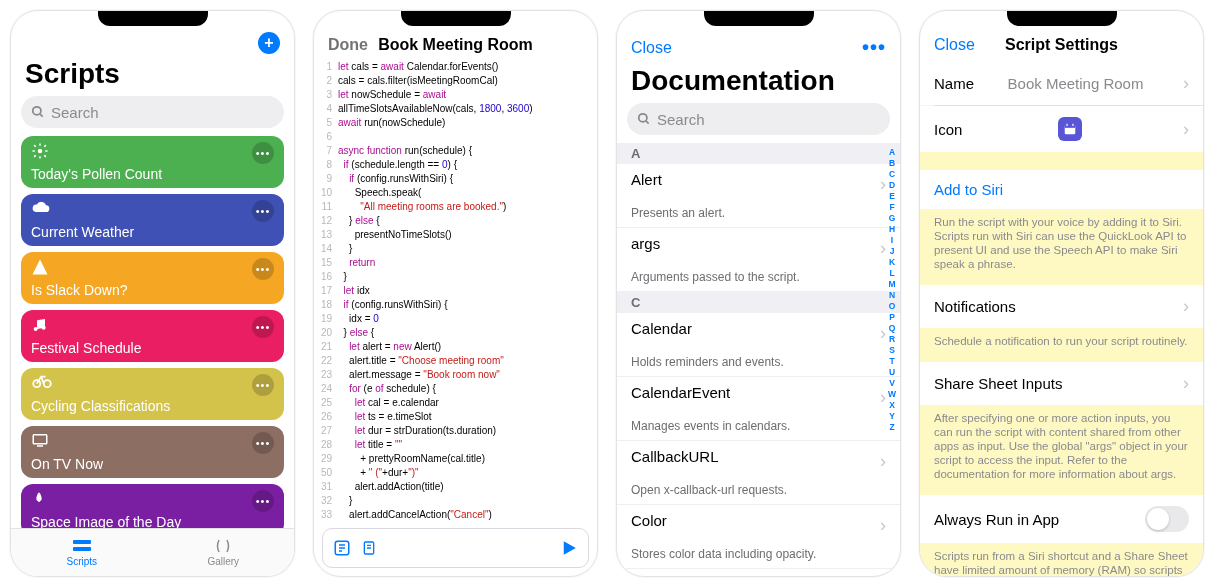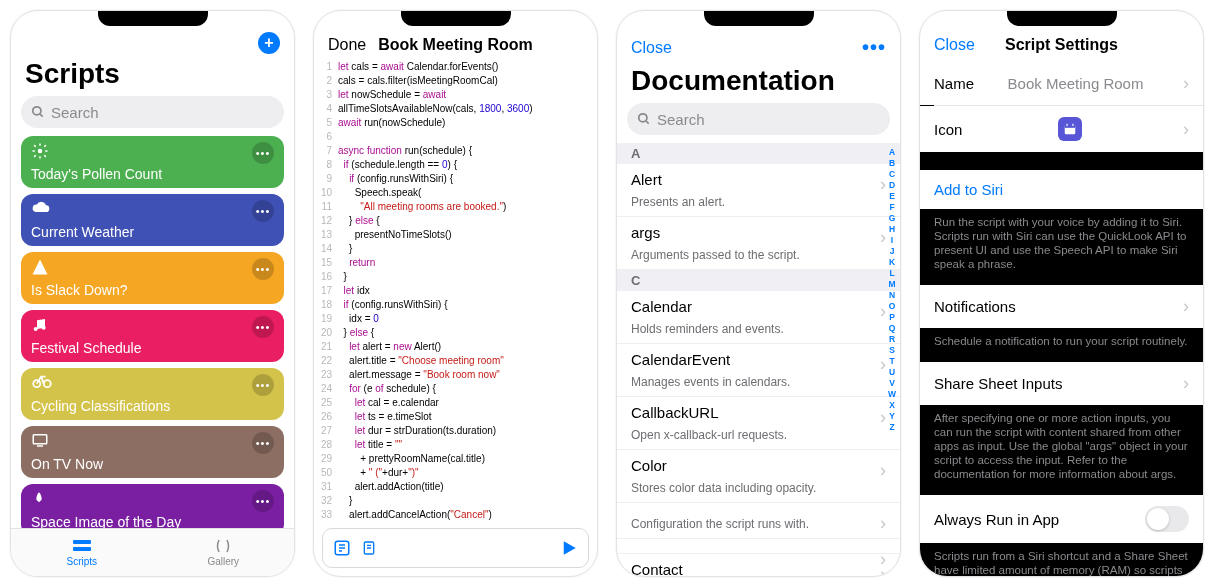--- a/index.html
+++ b/index.html
@@ -18,46 +18,46 @@
   .card .iconrow { display:flex; justify-content:space-between; align-items:flex-start;}
   .card .icon { width:18px; height:18px; }
   .card .more { width:22px;height:22px;background:rgba(0,0,0,0.18);border-radius:50%;display:flex;align-items:center;justify-content:center; font-size:11px; letter-spacing:1px;}
   .card .label { font-size:14px; font-weight:500;}
   .tabbar { height:48px; border-top:1px solid #e2e2e2; display:flex; background:#fafafa;}
   .tab { flex:1; display:flex; flex-direction:column; align-items:center; justify-content:center; font-size:10px; color:#8a8a8e;}
   .tab.active { color:#007aff;}
   .tab svg { margin-bottom:2px;}
   
   .s2-nav { display:flex; align-items:center; justify-content:center; position:relative; padding:10px 12px 6px; font-size:16px;}
-  .s2-nav .done { position:absolute; left:14px; color:#000000; font-weight:400;}
+  .s2-nav .done { position:absolute; left:14px; color:#737373; font-weight:700;}
   .s2-title { font-weight:600;}
   .code { flex:1; overflow:hidden; font-family: Menlo, Consolas, monospace; font-size:10px; line-height:14px; padding:0 4px;}
   .codeline { display:flex; white-space:pre;}
   .ln { width:20px; text-align:right; color:#b8b8b8; padding-right:6px; user-select:none; flex-shrink:0;}
   .kw { color:#aa0d91;} .str{color:#c41a16;} .num{color:#1c00cf;}
   .s2-toolbar { height:40px; margin:4px 8px 8px; border:1px solid #d8d8de; border-radius:10px; display:flex; align-items:center; padding:0 10px; justify-content:space-between;}
   .s2-toolbar .left { display:flex; gap:10px;}
   .s2-toolbar svg { }
   
   .s3-nav { display:flex; align-items:center; justify-content:space-between; padding:10px 14px 4px;}
   .s3-nav .close { color:#007aff; font-size:16px;}
   .s3-nav .menu { color:#007aff; font-size:20px; letter-spacing:1px; font-weight:bold;}
   .s3-title { font-size:28px; font-weight:700; padding:2px 14px 6px;}
   .doclist { flex:1; overflow:hidden; position:relative;}
   .sectionhdr { background:#efeff4; color:#6d6d72; font-size:13px; font-weight:600; padding:3px 14px;}
   .docitem { padding:7px 14px; border-bottom:1px solid #efefef; position:relative;}
   .docitem .name { font-size:15px; color:#000;}
-  .docitem .desc { font-size:12px; color:#6d6d72; margin-top:7px;}
+  .docitem .desc { font-size:12px; color:#6d6d72; margin-top:18px;}
   .docitem::after { content:"›"; position:absolute; right:14px; top:10px; color:#c7c7cc; font-size:18px;}
   .indexbar { position:absolute; right:2px; top:0; bottom:0; width:12px; display:flex; flex-direction:column; justify-content:flex-start; align-items:center; font-size:8.5px; color:#007aff; font-weight:600; padding-top:4px; line-height:11px;}
   
   .s4-nav { display:flex; align-items:center; justify-content:center; position:relative; padding:10px 14px 8px;}
   .s4-nav .close { position:absolute; left:14px; color:#007aff; font-size:16px;}
   .s4-title { font-weight:600; font-size:16px;}
-  .s4-body { flex:1; overflow:hidden; background:#000000;}
+  .s4-body { flex:1; overflow:hidden; background:#fef9c3;}
   .row { background:#fff; padding:11px 14px; display:flex; align-items:center; justify-content:space-between; font-size:15px; position:relative;}
   .row.chev::after { content:"›"; color:#c7c7cc; font-size:18px; margin-left:6px;}
   .row .val { color:#8a8a8e; display:flex; align-items:center; gap:6px;}
   .hint { font-size:11.5px; color:#8a8a8e; padding:6px 14px 14px; line-height:14px;}
   .linkrow { background:#fff; padding:11px 14px; color:#007aff; font-size:15px;}
   .iconbadge { width:24px;height:24px;background:#5856d6;border-radius:6px;display:flex;align-items:center;justify-content:center;}
   .toggle { width:44px;height:26px;background:#e9e9eb;border-radius:13px;position:relative;}
   .toggle::after{content:"";position:absolute;left:2px;top:2px;width:22px;height:22px;background:#fff;border-radius:50%;box-shadow:0 1px 3px rgba(0,0,0,0.2);}
   .sep { height:1px; background:#e3e3e3; margin-left:14px;}
 </style>

